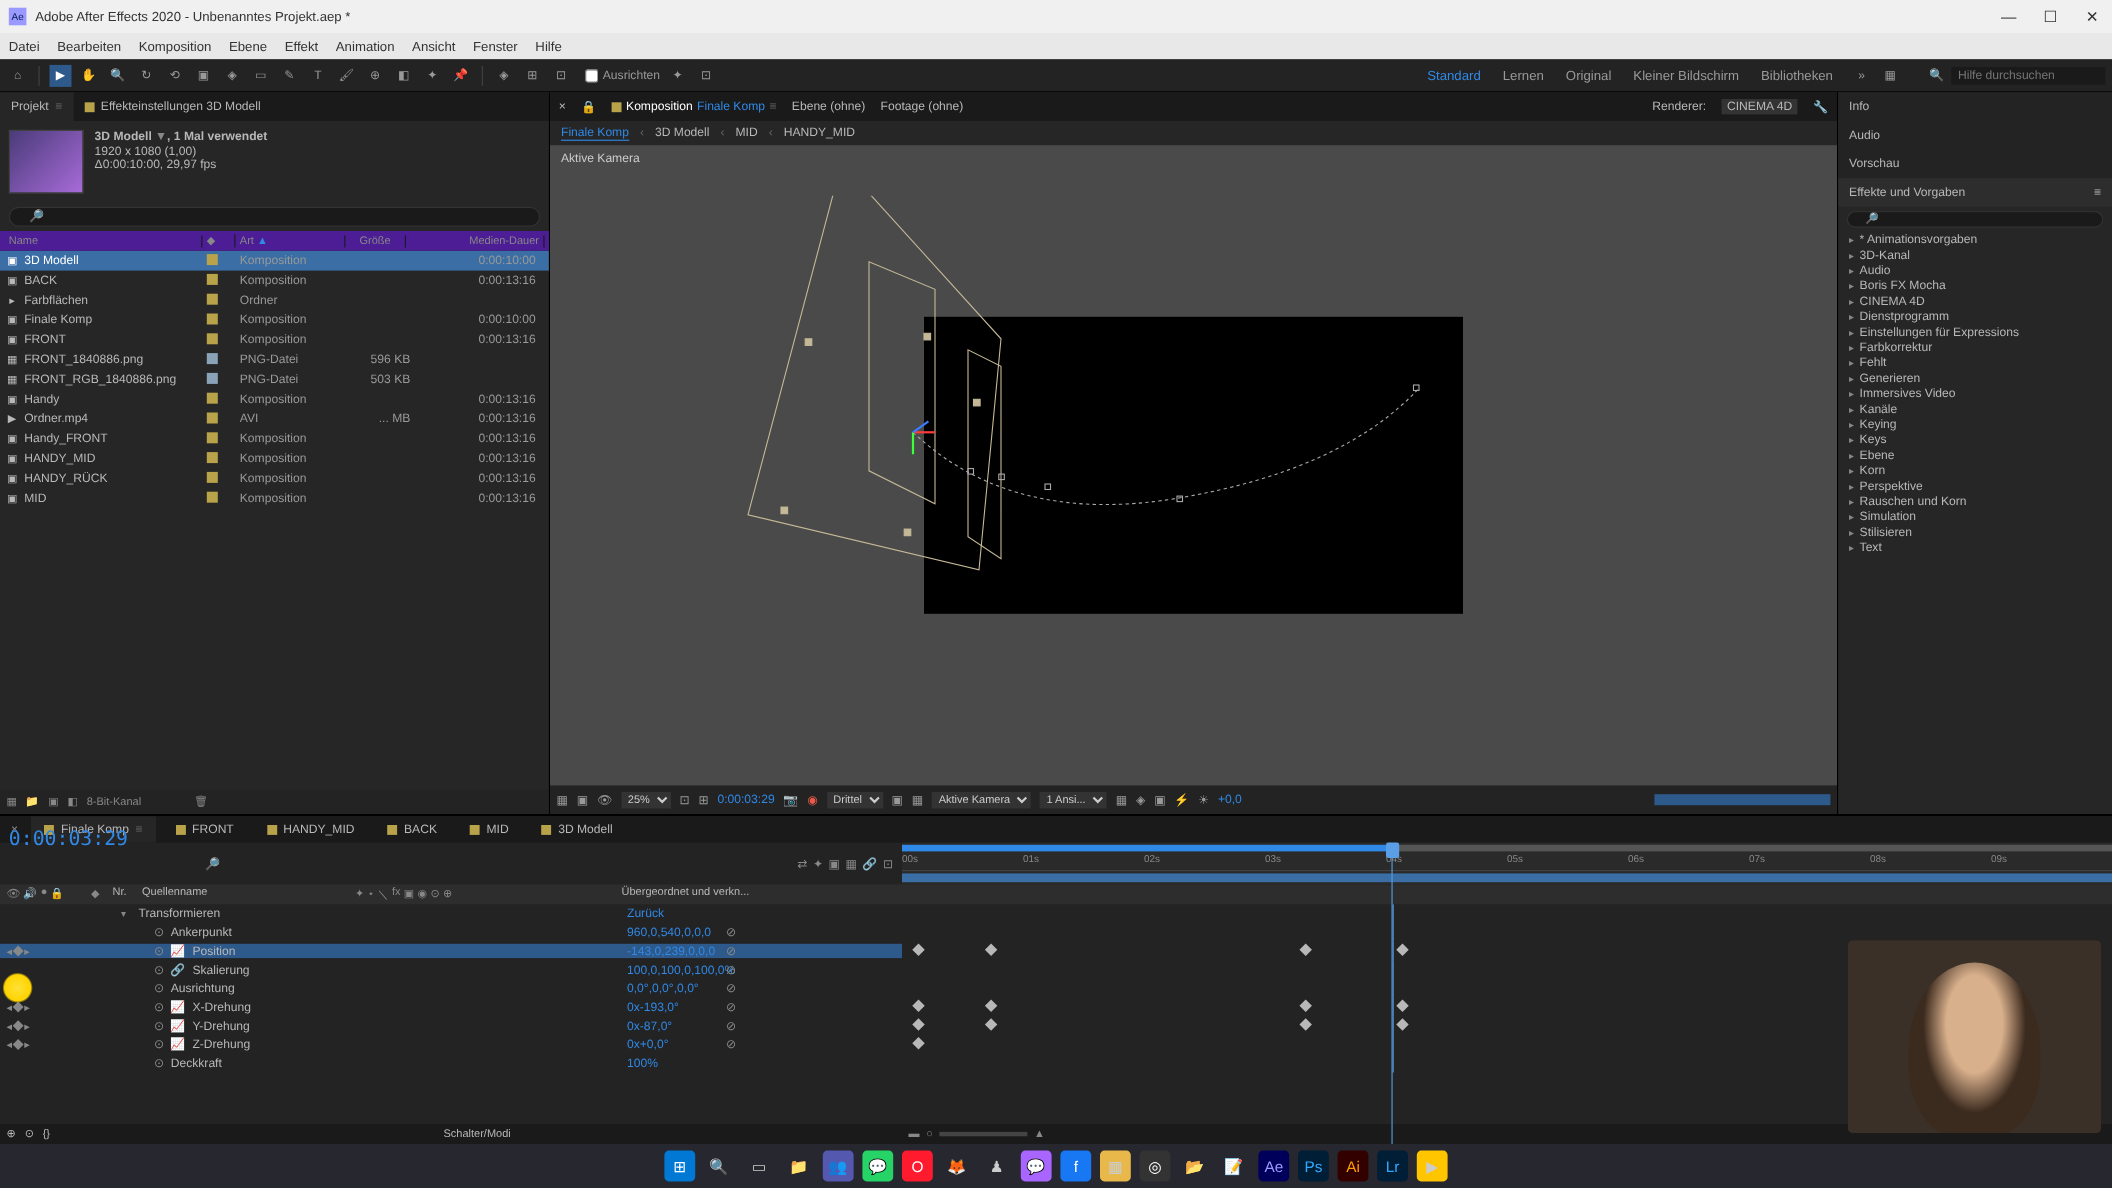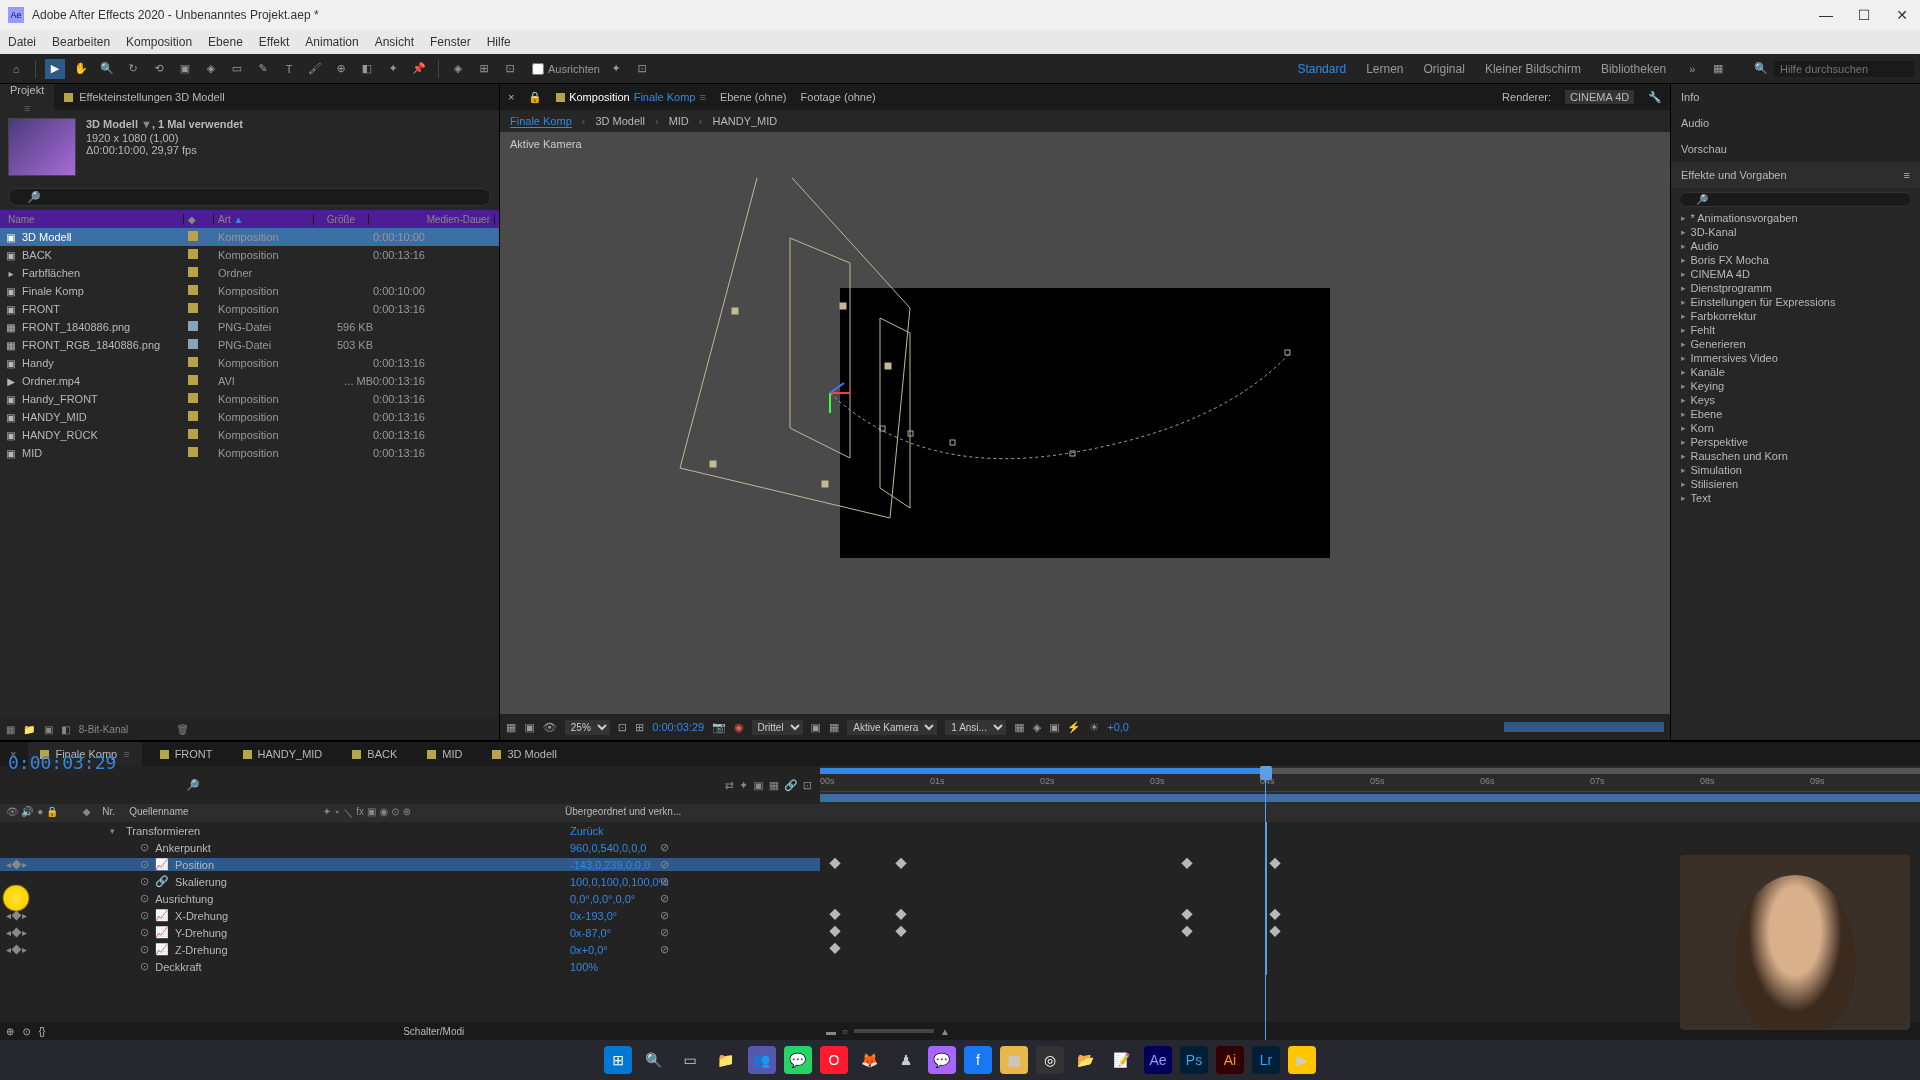--- a/index.html
+++ b/index.html
@@ -30,21 +30,21 @@
 .toolbar .search-help { display:flex; align-items:center; gap:6px; margin-left:20px; }
 .toolbar .search-help input { background:#1a1a1a; border:none; color:#999; padding:2px 6px; font-size:11px; width:140px; }
 
 
 .main { display:flex; height: calc(100% - 30px - 24px - 30px - 300px - 40px); }
 
 
 .project-panel { width: 500px; background:#262626; display:flex; flex-direction:column; border-right:1px solid #000; }
 .project-panel .tabs { display:flex; height:26px; background:#1a1a1a; align-items:center; font-size:11px; }
 .project-panel .tabs .tab { padding:0 10px; height:100%; display:flex; align-items:center; cursor:pointer; gap:6px; }
-.project-panel .tabs .tab.active { background:#262626;flex-direction:column; }
+.project-panel .tabs .tab.active { background:#262626; }
 .project-panel .comp-info { display:flex; padding:8px; gap:10px; align-items:flex-start; }
 .project-panel .thumb { width:68px; height:58px; background:linear-gradient(135deg,#4a3b7a,#a86bd8); border:1px solid #444; }
 .project-panel .comp-meta { font-size:11px; color:#b8b8b8; }
 .project-panel .comp-meta .name { font-weight:bold; margin-bottom:2px; }
 .project-panel .search { padding:4px 8px; }
 .project-panel .search-in { width:100%; background:#1a1a1a; border:1px solid #333; color:#999; padding:2px 18px; font-size:11px; border-radius:10px; }
 .project-panel .columns { display:flex; background:#4c1d95; height:18px; font-size:10px; color:#888; padding:0 4px; align-items:center; }
 .project-panel .columns .col { border-right:1px solid #1a1a1a; padding:0 4px; }
 .project-panel .col-name { width:180px; }
 .project-panel .col-label { width:30px; }
@@ -53,21 +53,21 @@
 .project-panel .col-dur { flex:1; text-align:right; padding-right:8px; }
 .project-panel .items { flex:1; overflow:auto; }
 .project-panel .item { display:flex; height:18px; align-items:center; padding:0 4px; font-size:11px; cursor:pointer; }
 .project-panel .item.selected { background:#3a6ea5; color:#fff; }
 .project-panel .item .icon { width:14px; height:14px; margin-right:4px; display:inline-flex; align-items:center; justify-content:center; font-size:10px; }
 .project-panel .item .name { width:166px; overflow:hidden; }
 .project-panel .item .label { width:30px; }
 .project-panel .item .label-sw { width:10px; height:10px; display:inline-block; }
 .project-panel .item .type { width:100px; color:#999; }
 .project-panel .item .size { width:55px; text-align:right; color:#999; }
-.project-panel .item .dur { flex:1; text-align:left; color:#999; padding-right:8px; }
+.project-panel .item .dur { flex:1; text-align:right; color:#999; padding-right:8px; }
 .project-panel .footer { height:22px; background:#232323; display:flex; align-items:center; padding:0 6px; gap:8px; font-size:10px; color:#888; }
 
 
 .comp-viewer { flex:1; background:#262626; display:flex; flex-direction:column; }
 .comp-viewer .tabs { display:flex; height:26px; background:#1a1a1a; align-items:center; font-size:11px; gap:14px; padding:0 8px; }
 .comp-viewer .tabs .tab { cursor:pointer; display:flex; align-items:center; gap:4px; }
 .comp-viewer .tabs .tab.active { color:#fff; }
 .comp-viewer .tabs .link-comp { color:#3089e6; }
 .comp-viewer .tabs .spacer { flex:1; }
 .comp-viewer .breadcrumb { height:22px; display:flex; align-items:center; gap:10px; padding:0 10px; font-size:11px; }

